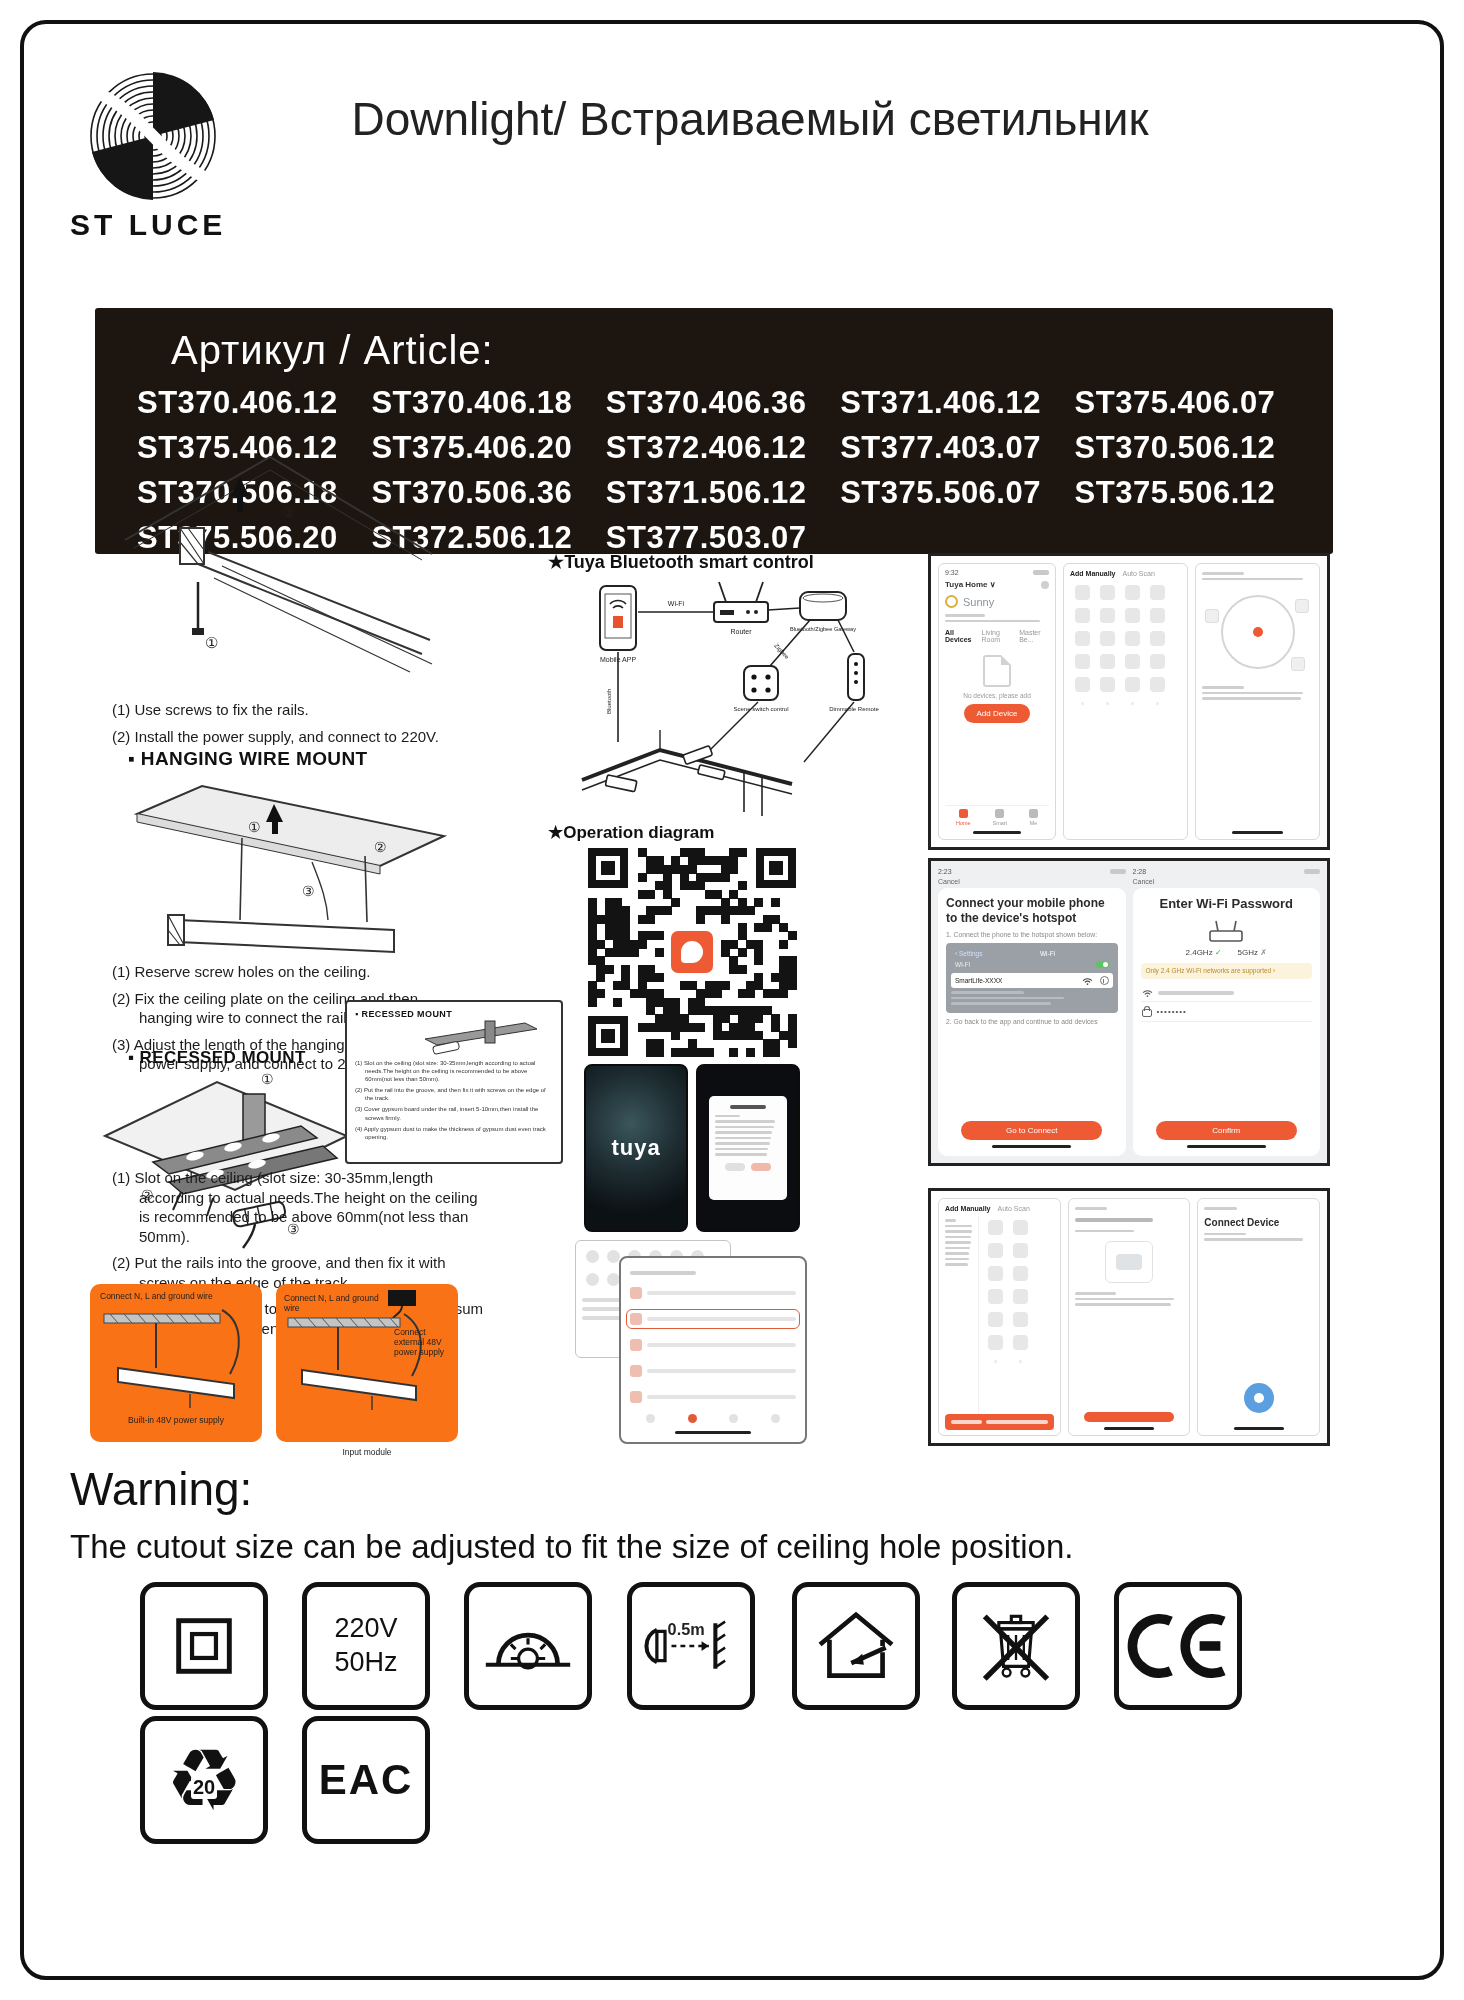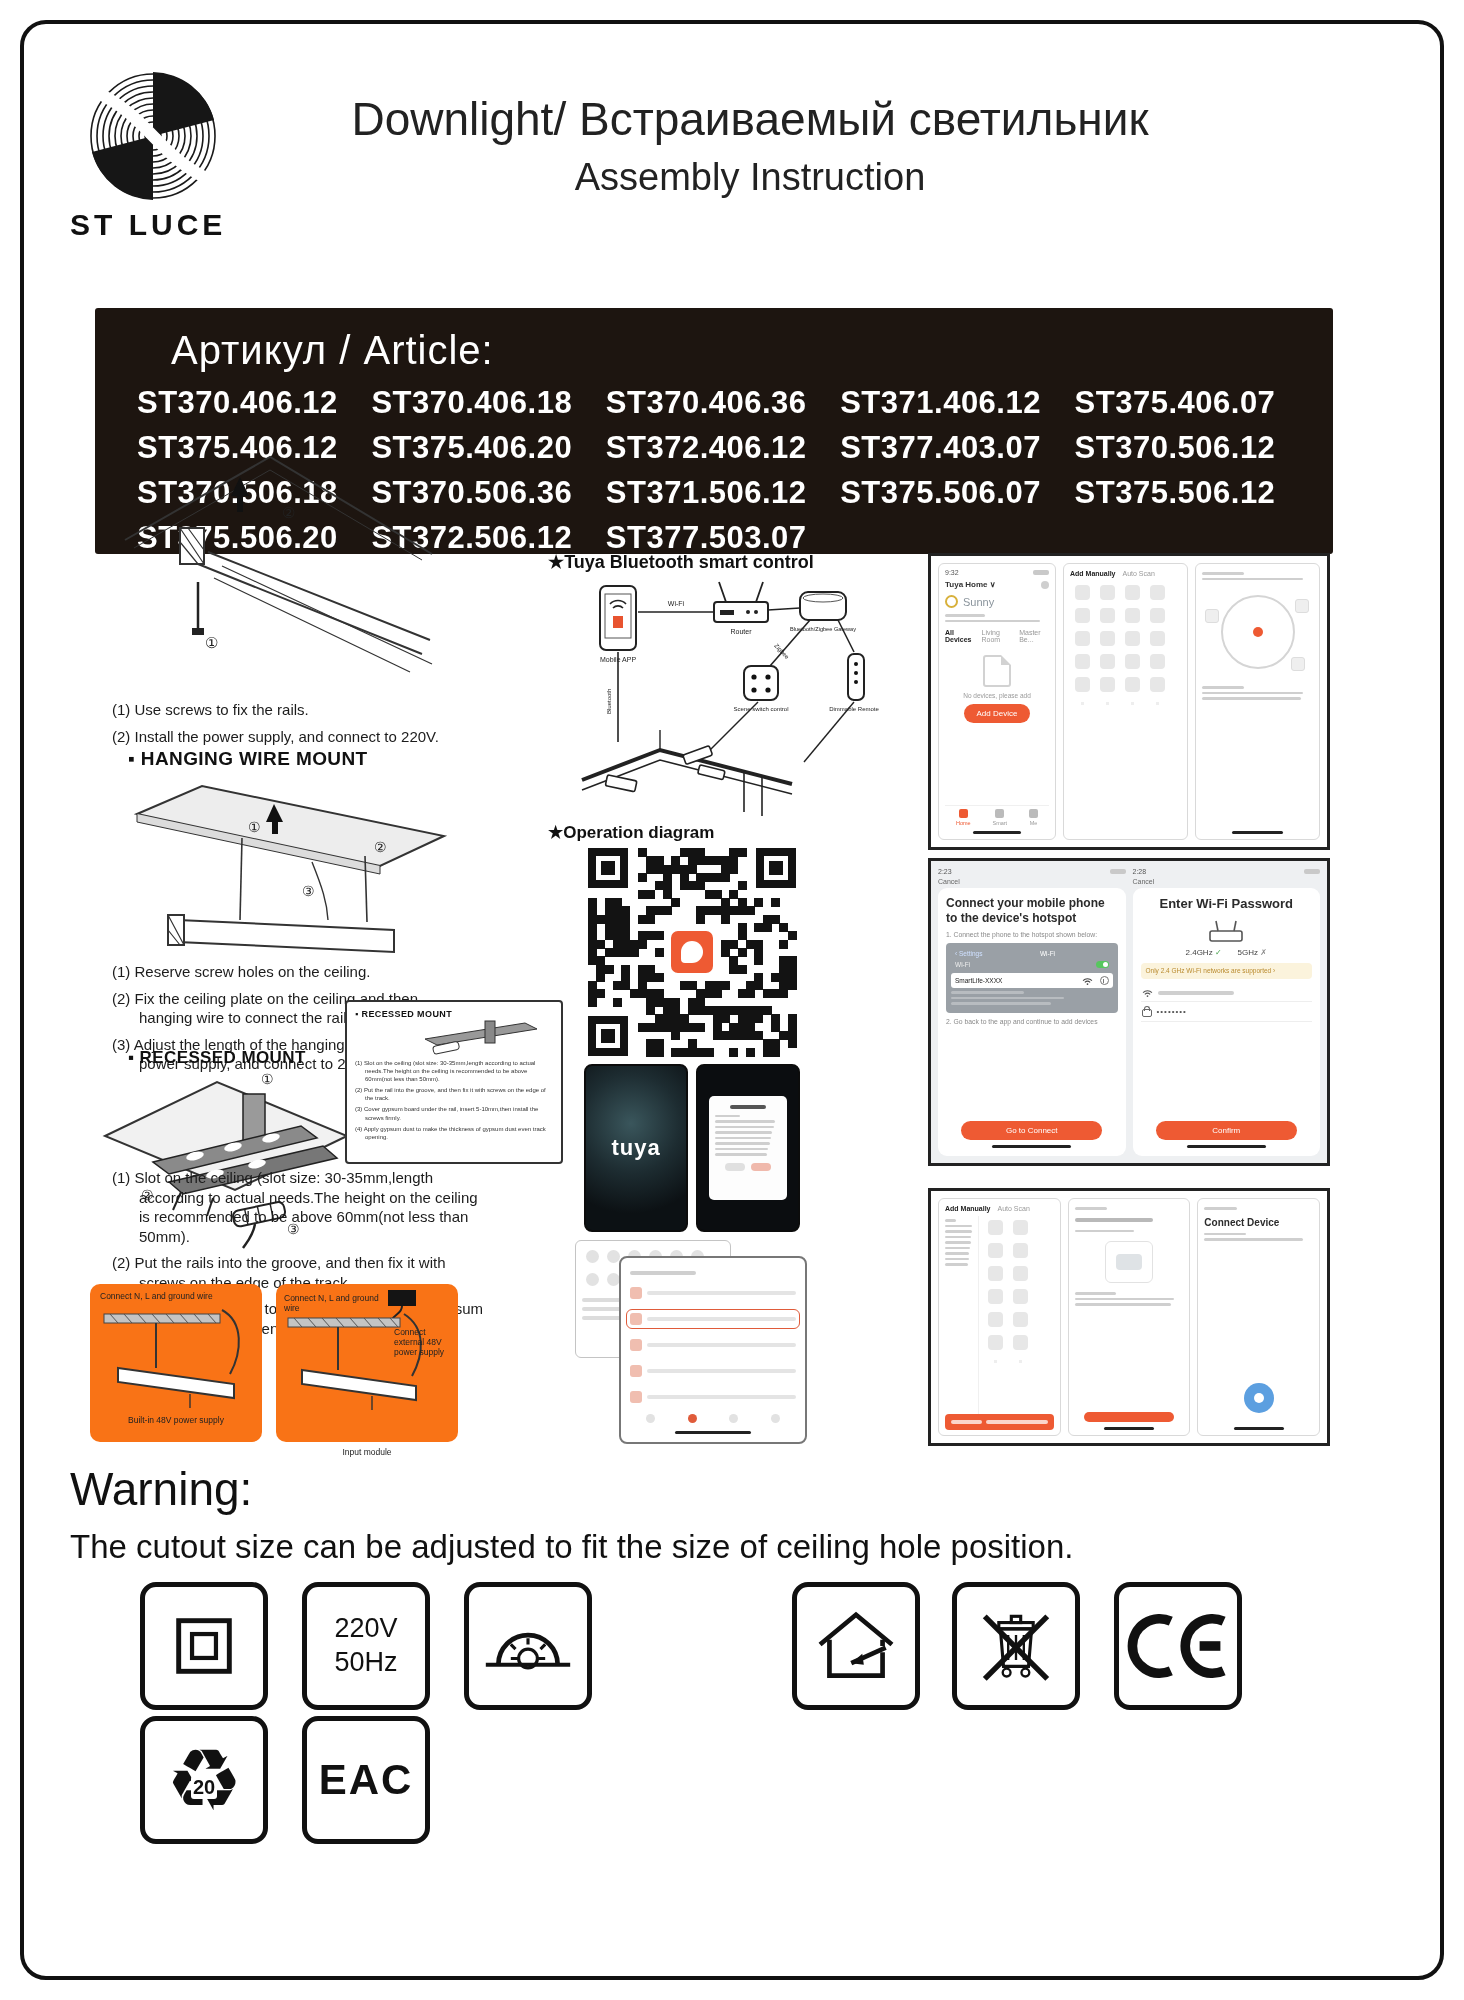--- a/index.html
+++ b/index.html
@@ -140,21 +140,20 @@
       </g>
       <path d="M75,70 L75,6 A64,64 0 0 1 136,54 Z" fill="#161616"></path>
       <path d="M75,70 L75,134 A64,64 0 0 1 14,86 Z" fill="#161616"></path>
       <path d="M22,28 C70,52 80,88 128,112" stroke="#fff" stroke-width="12" fill="none"></path>
     </svg>
   </div>
   <div class="abs brand-text" style="left:70px;top:208px;">ST LUCE</div>
 
   <div class="abs" style="left:240px;top:92px;width:1020px;text-align:center;">
     <div class="title1">Downlight/ Встраиваемый светильник</div>
-    <div class="title2" style="margin-top:10px;">Assembly Instruction</div>
   </div>
 
   <div class="abs article-box" style="left:95px;top:308px;width:1238px;height:246px;">
     <div class="article-head">Артикул / Article:</div>
     <div class="article-grid">
 
     <span>ST370.406.12</span>
         <span>ST370.406.18</span>
         <span>ST370.406.36</span>
         <span>ST371.406.12</span>
@@ -850,20 +849,31 @@
     </div>
   </div>
   <div class="abs badge" style="left:464px;top:1582px;">
     <svg width="100" height="100" viewBox="0 0 128 128">
       <line x1="10" y1="88" x2="118" y2="88" stroke="#111" stroke-width="5"></line>
       <path d="M26,88 A38,38 0 0 1 102,88" fill="none" stroke="#111" stroke-width="6"></path>
       <circle cx="64" cy="80" r="12" fill="none" stroke="#111" stroke-width="4"></circle>
       <path d="M64,62 v-8 M48,68 l-6,-6 M80,68 l6,-6 M52,80 h-10 M76,80 h10" stroke="#111" stroke-width="4"></path>
     </svg>
   </div>
+  <div class="abs badge" style="left:627px;top:1582px;position:absolute;">
+    <svg width="104" height="104" viewBox="0 0 128 128">
+      <path d="M22,44 a22,22 0 0 0 0,40" fill="none" stroke="#111" stroke-width="5"></path>
+      <rect x="22" y="46" width="10" height="36" fill="none" stroke="#111" stroke-width="4"></rect>
+      <line x1="40" y1="64" x2="86" y2="64" stroke="#111" stroke-width="3" stroke-dasharray="6 5"></line>
+      <path d="M86,64 l-9,-6 v12 Z" fill="#111"></path>
+      <line x1="94" y1="36" x2="94" y2="92" stroke="#111" stroke-width="5"></line>
+      <path d="M94,42 l12,-8 M94,58 l12,-8 M94,74 l12,-8 M94,90 l12,-8" stroke="#111" stroke-width="3"></path>
+      <text x="58" y="50" font-size="20" font-weight="bold" text-anchor="middle">0.5m</text>
+    </svg>
+  </div>
   <div class="abs badge" style="left:792px;top:1582px;">
     <svg width="100" height="100" viewBox="0 0 128 128">
       <path d="M18,62 L64,24 L110,62" fill="none" stroke="#111" stroke-width="6"></path>
       <path d="M30,56 V102 H98 V72" fill="none" stroke="#111" stroke-width="6"></path>
       <path d="M98,56 V64" stroke="#111" stroke-width="6"></path>
       <line x1="102" y1="66" x2="58" y2="86" stroke="#111" stroke-width="6"></line>
       <path d="M58,86 l14,-12 l2,14 Z" fill="#111"></path>
     </svg>
   </div>
   <div class="abs badge" style="left:952px;top:1582px;">

